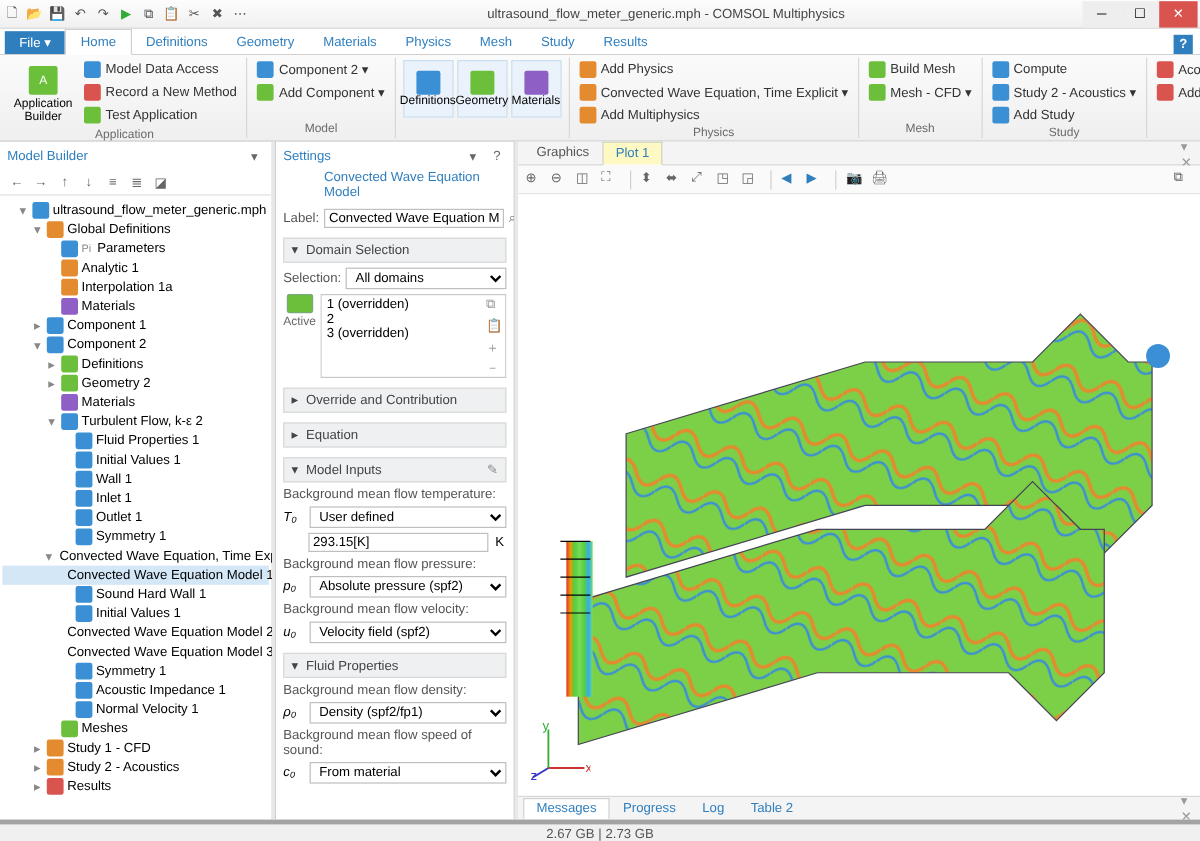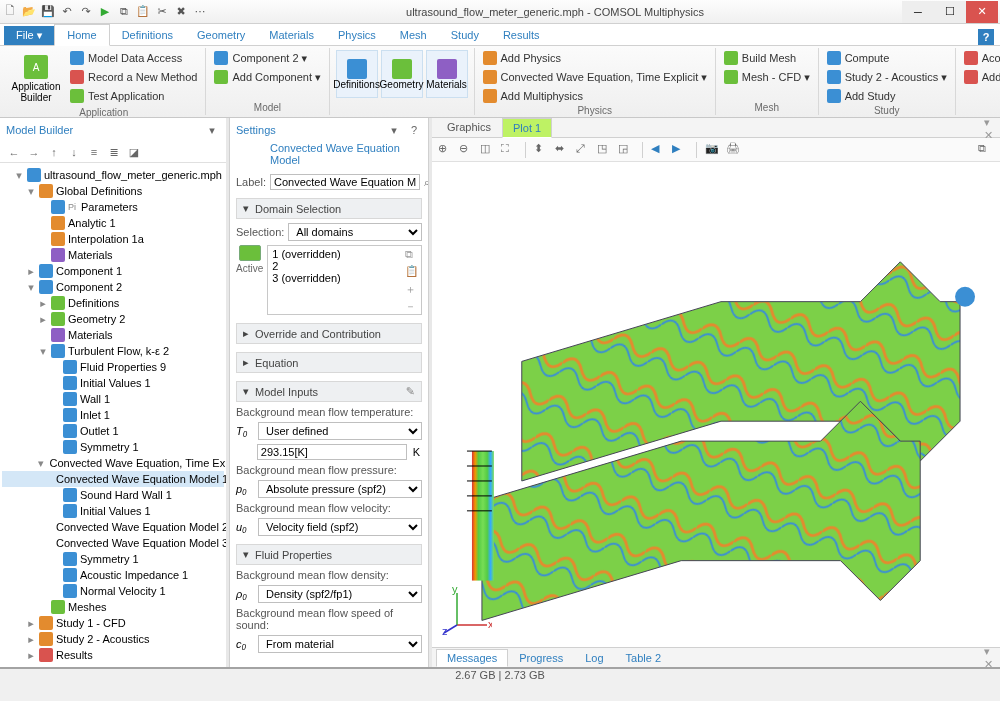--- a/index.html
+++ b/index.html
@@ -66,32 +66,32 @@
 .sectbar { background:#eef0f2; border:1px solid #d8d8d8; padding:3px 6px; color:#444; display:flex; align-items:center; gap:4px; cursor:pointer; margin-top:4px;}
 .sectbar .arrow{width:8px;display:inline-block;}
 .selbox { border:1px solid #c8c8c8; height:70px; background:#fff; font-size:11px; padding:2px 4px; position:relative;}
 .selside { display:flex; flex-direction:column; gap:3px; position:absolute; right:2px; top:2px; }
 .selside .sic{ width:14px;height:14px;color:#999;cursor:pointer;}
 
 
 .gfx { flex:1; display:flex; flex-direction:column; }
 .gfx-tabs { height:20px; display:flex; align-items:flex-end; background:#f4f4f4; border-bottom:1px solid #d0d0d0; padding-left:4px; }
 .gtab { padding:3px 10px; color:#555; cursor:pointer; border:1px solid transparent; }
-.gtab.active { background:#bef264; border:1px solid #d0d0d0; border-bottom:1px solid #fff; margin-bottom:-1px; color:#2f7fbf;}
+.gtab.active { background:#fef9c3; border:1px solid #d0d0d0; border-bottom:1px solid #fff; margin-bottom:-1px; color:#2f7fbf;}
 .gfx-tools { height:24px; display:flex; align-items:center; gap:5px; padding:0 6px; border-bottom:1px solid #e0e0e0; background:#fafafa;}
 .gico { width:16px;height:16px; color:#666; cursor:pointer;}
 .gsep { width:1px; height:16px; background:#d0d0d0; margin:0 3px;}
 .canvas { flex:1; background:#fff; position:relative; overflow:hidden;}
 .axis-tri { position:absolute; left:10px; bottom:10px; font-size:10px; color:#444;}
 .bottomtabs { height:20px; display:flex; align-items:center; background:#f4f4f4; border-top:1px solid #d0d0d0; padding-left:4px;}
 .btab{ padding:2px 10px; color:#2f7fbf; cursor:pointer; border:1px solid transparent;}
 .btab.active{background:#fff;border:1px solid #d0d0d0;border-bottom-color:#fff;margin-bottom:-1px;}
 
 
-.status { height:34px; background:#f0f0f0; border-top:2px solid #a3a3a3; display:flex; align-items:flex-start; justify-content:center; color:#555; font-size:10px;}
+.status { height:18px; background:#f0f0f0; border-top:4px solid #a3a3a3; display:flex; align-items:flex-end; justify-content:center; color:#555; font-size:10px;}
 
 
 .sq{display:inline-block;border-radius:2px;}
 .sq-g{background:#6bbf3b;} .sq-b{background:#3b8fd4;} .sq-o{background:#e38b2e;} .sq-r{background:#d9534f;} .sq-p{background:#8e5fc4;}
 
 
 .plotgeom { position:absolute; left:30px; top:50px; right:20px; bottom:40px; }
 </style>
 </head>
 <body>
@@ -333,21 +333,21 @@
           <span class="lbl">Materials</span>
         </div>
         <div class="tn indent3">
           <span class="tw">▾</span>
           <span class="ic sq sq-b"></span>
           <span class="lbl">Turbulent Flow, k-ε 2</span>
         </div>
         <div class="tn indent4">
           <span class="tw"></span>
           <span class="ic sq sq-b"></span>
-          <span class="lbl">Fluid Properties 9</span>
+          <span class="lbl">Fluid Properties 1</span>
         </div>
         <div class="tn indent4">
           <span class="tw"></span>
           <span class="ic sq sq-b"></span>
           <span class="lbl">Initial Values 1</span>
         </div>
         <div class="tn indent4">
           <span class="tw"></span>
           <span class="ic sq sq-b"></span>
           <span class="lbl">Wall 1</span>

